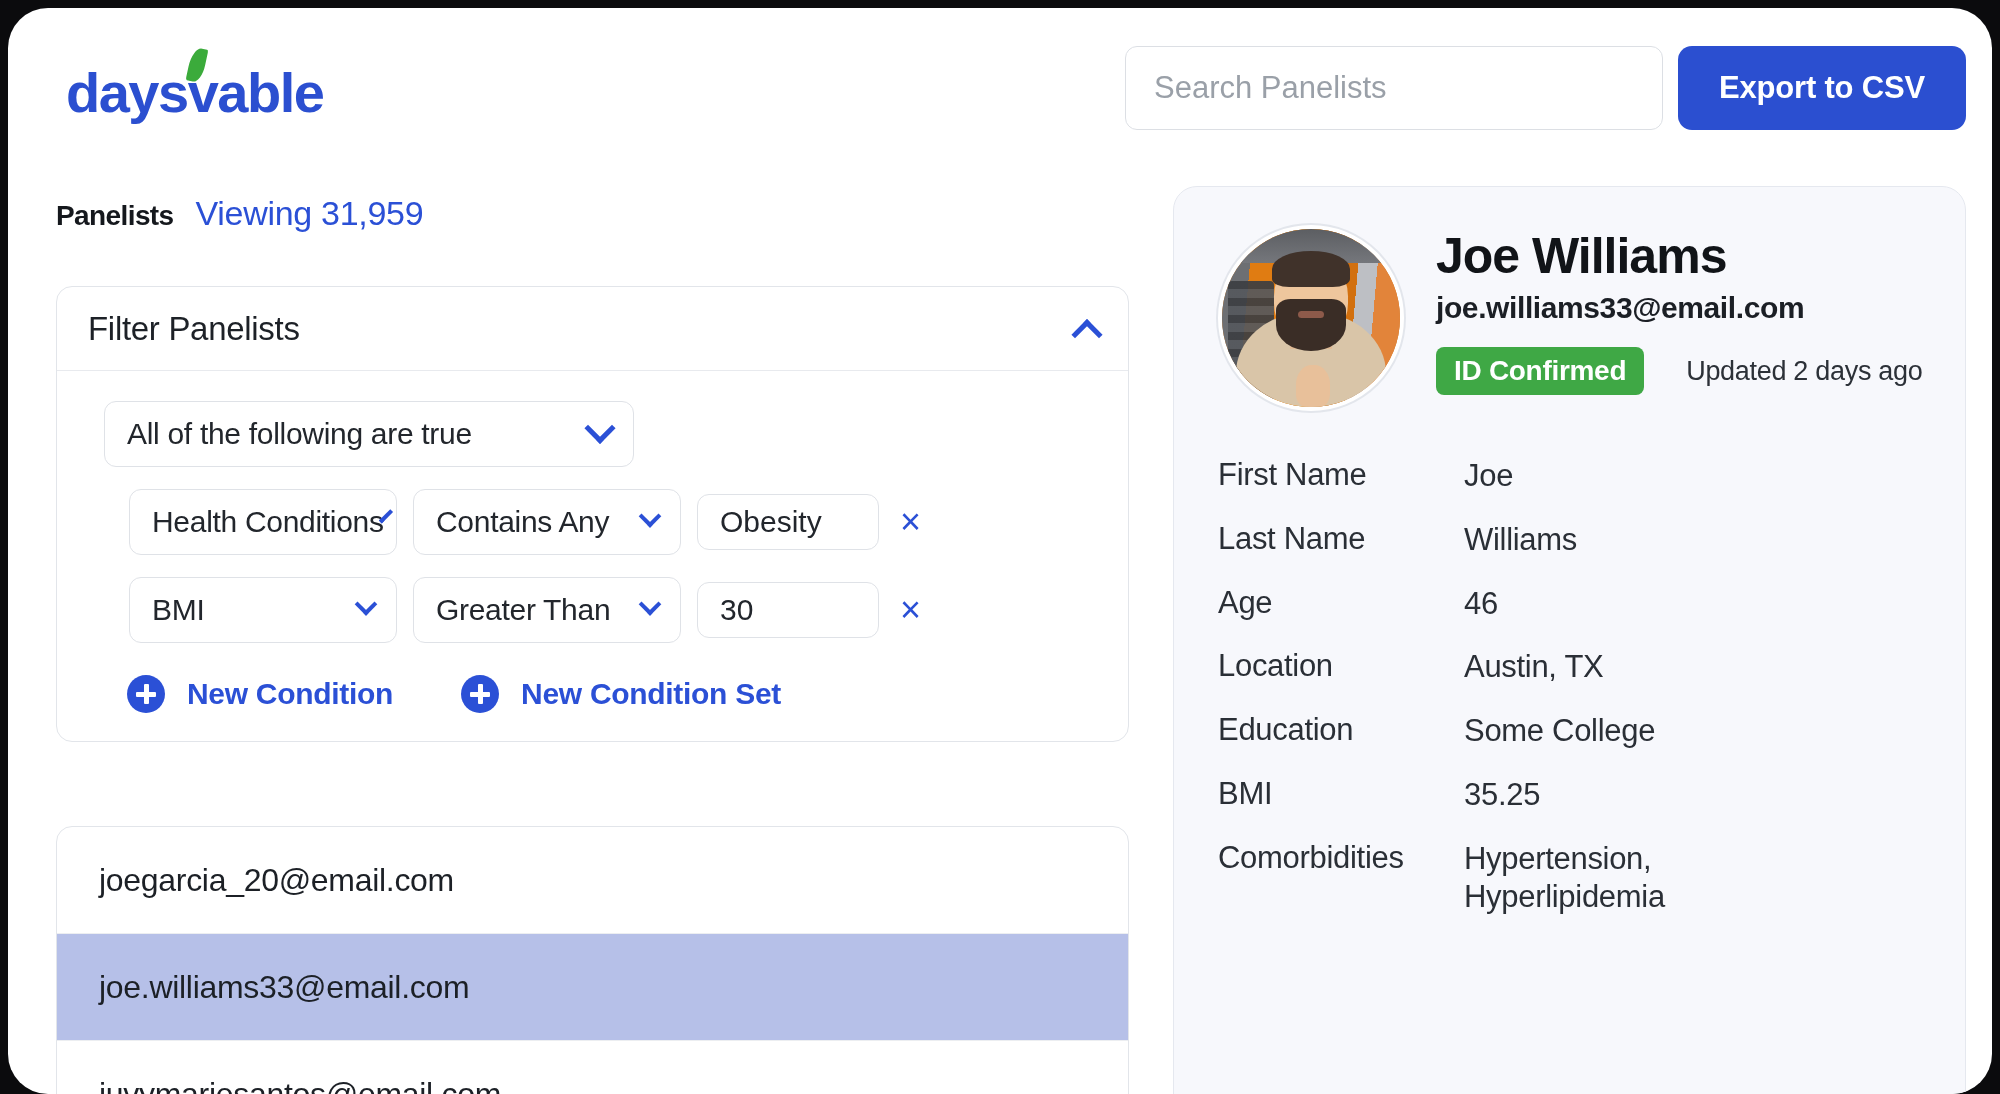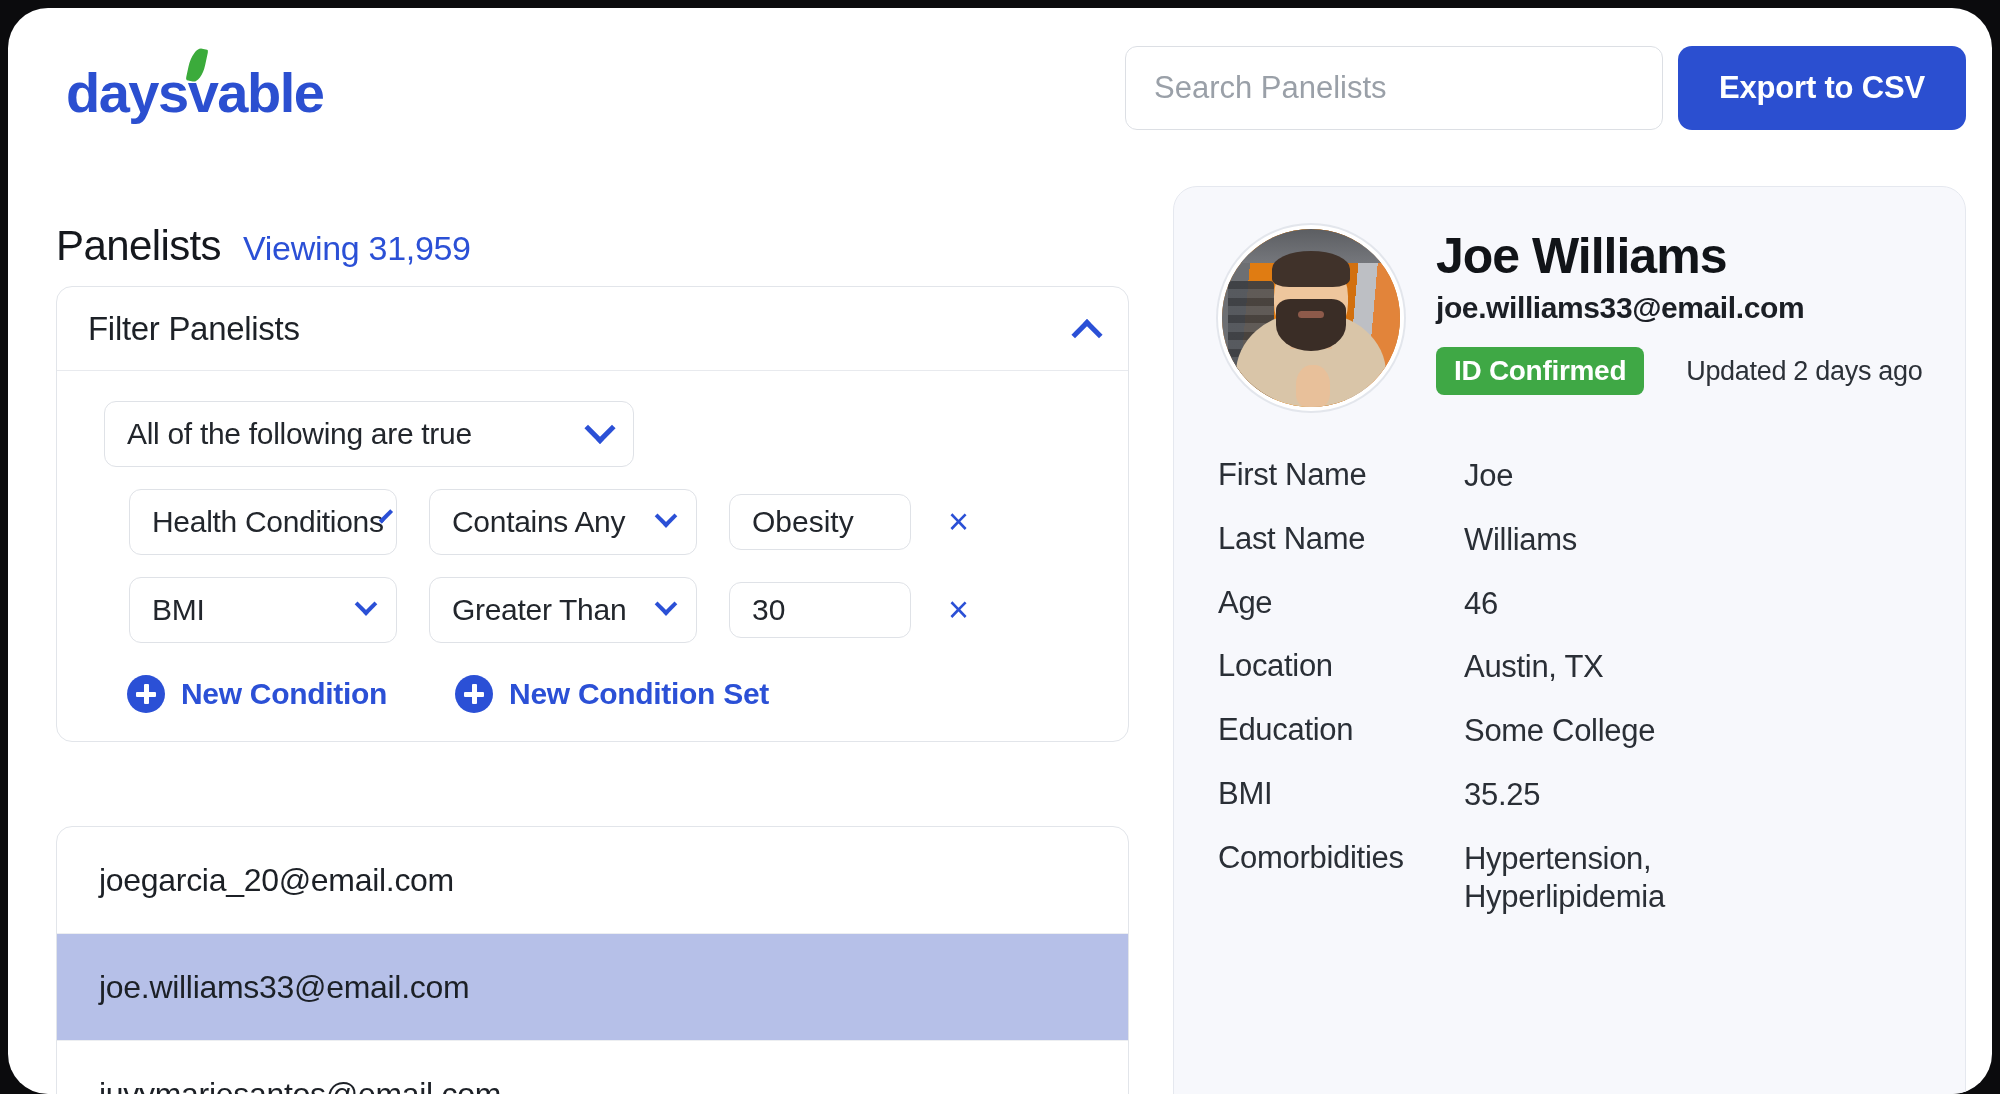--- a/index.html
+++ b/index.html
@@ -107,25 +107,24 @@
   
   #title-row {
     position: absolute;
     left: 48px;
     top: 186px;
     display: flex;
     align-items: baseline;
     gap: 22px;
   }
   #page-title {
-    font-size: 42px;
-    font-weight: 400;
+    font-size: 28px;
+    font-weight: 700;
     color: #15181d;
     letter-spacing: -0.6px;
-    margin-top: 28px;
   }
   #viewing-count {
     font-size: 34px;
     font-weight: 400;
     color: #2b50d6;
     letter-spacing: -0.3px;
   }
 
   
   #filter-card {
@@ -185,21 +184,21 @@
     white-space: nowrap;
   }
 
   #scope-select { width: 530px; margin-left: 17px; }
 
   .cond-row {
     display: flex;
     align-items: center;
     margin-left: 42px;
     margin-top: 22px;
-    gap: 17px;
+    gap: 1px;
   }
   .cond-row .field-sel { width: 268px; }
   .cond-row .op-sel    { width: 268px; margin-left: 15px; }
   .cond-row .val-box {
     width: 182px;
     margin-left: 15px;
     border: 1.6px solid #dfe2e7;
     border-radius: 12px;
     height: 56px;
     display: flex;
@@ -227,21 +226,21 @@
   #add-row {
     display: flex;
     align-items: center;
     margin-left: 40px;
     margin-top: 32px;
     gap: 68px;
   }
   .add-btn {
     display: flex;
     align-items: center;
-    gap: 16px;
+    gap: 22px;
     cursor: pointer;
   }
   .plus-icon {
     width: 38px; height: 38px;
     border-radius: 50%;
     background: #2b50d6;
     position: relative;
     flex: none;
   }
   .plus-icon::before, .plus-icon::after {

